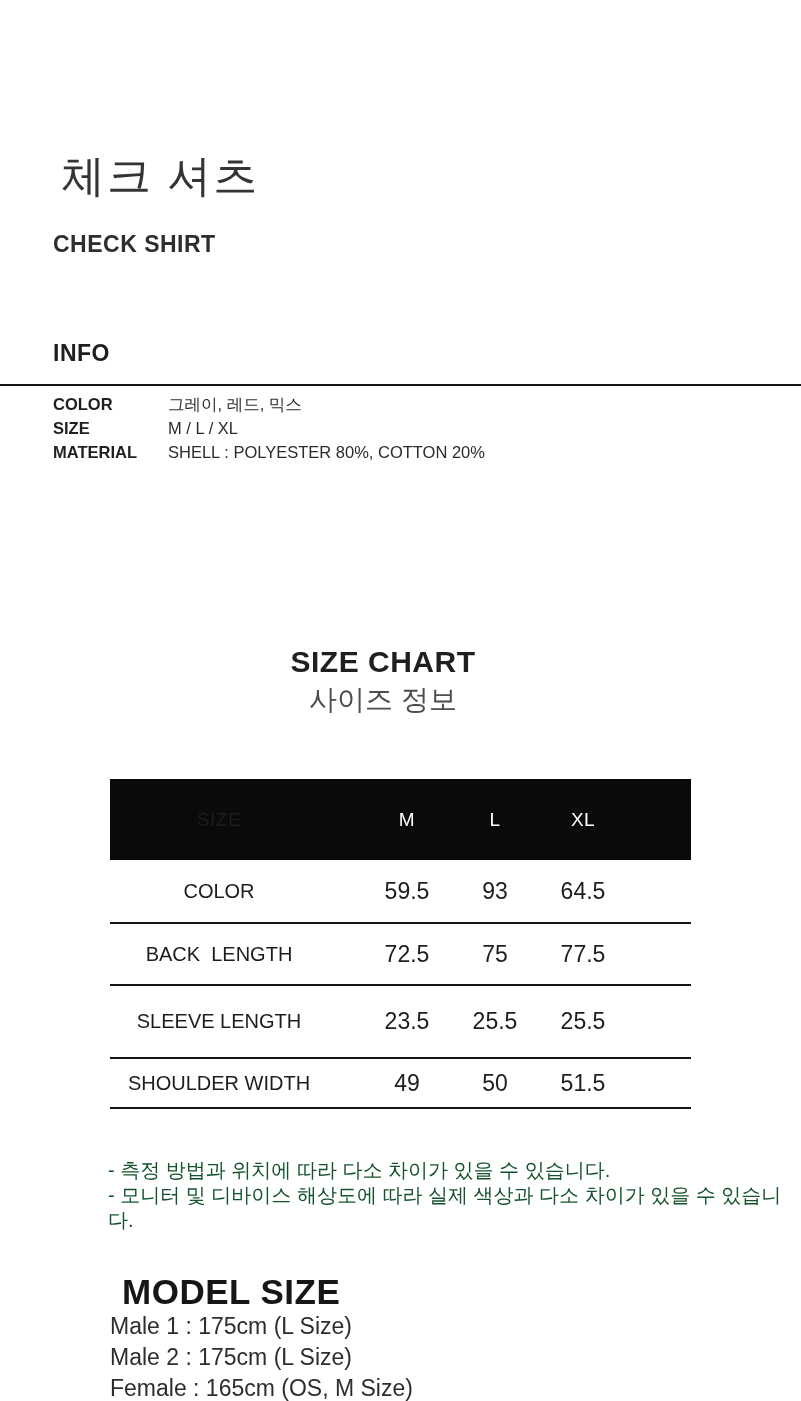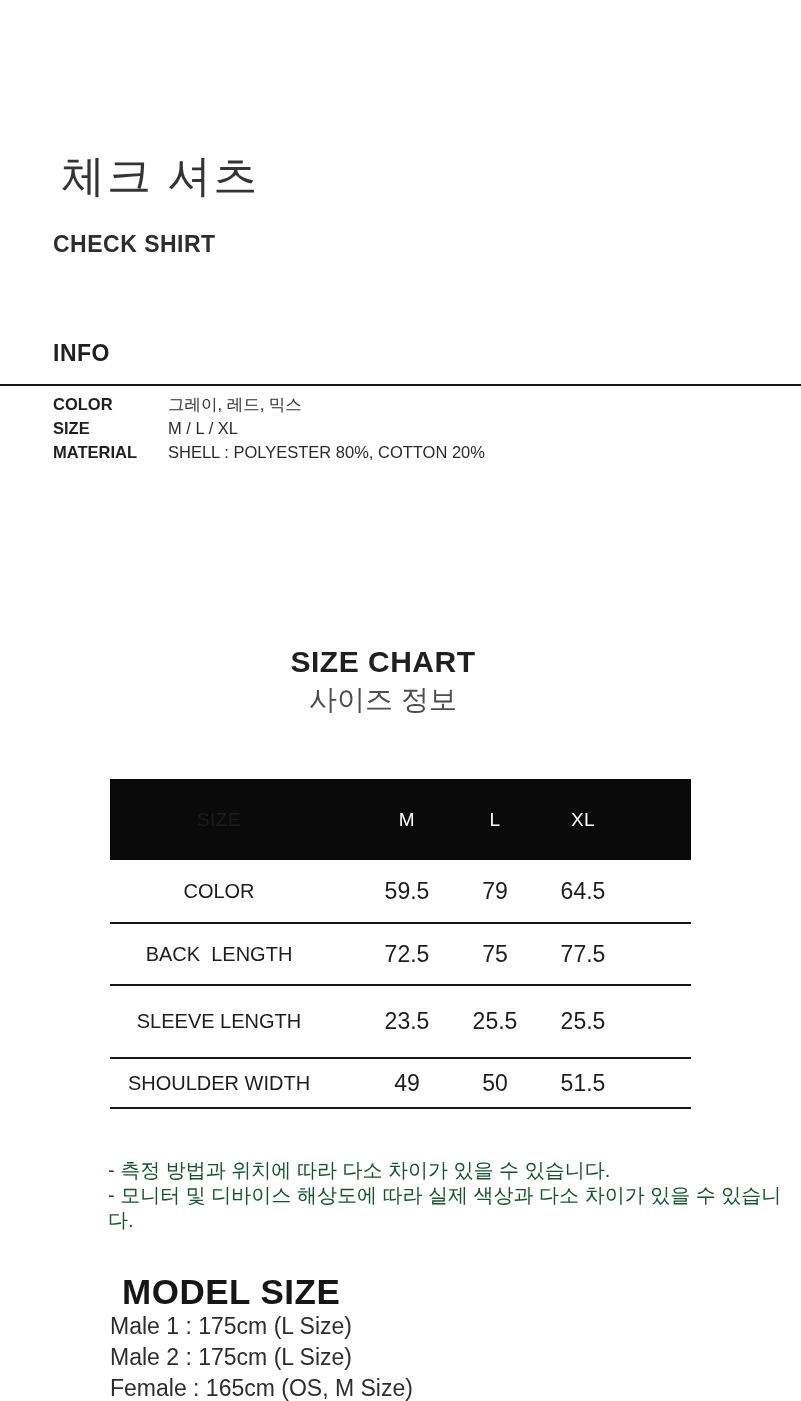--- a/index.html
+++ b/index.html
@@ -118,21 +118,21 @@
   <div class="size-table">
     <div class="t-row t-header">
       <span class="cell c1">SIZE</span>
       <span class="cell c2">M</span>
       <span class="cell c3">L</span>
       <span class="cell c4">XL</span>
     </div>
     <div class="t-row t-body-row r1">
       <span class="cell c1">COLOR</span>
       <span class="cell c2 val">59.5</span>
-      <span class="cell c3 val">79</span>
+      <span class="cell c3 val">93</span>
       <span class="cell c4 val">64.5</span>
     </div>
     <div class="t-row t-body-row r2">
       <span class="cell c1">BACK  LENGTH</span>
       <span class="cell c2 val">72.5</span>
       <span class="cell c3 val">75</span>
       <span class="cell c4 val">77.5</span>
     </div>
     <div class="t-row t-body-row r3">
       <span class="cell c1">SLEEVE LENGTH</span>

